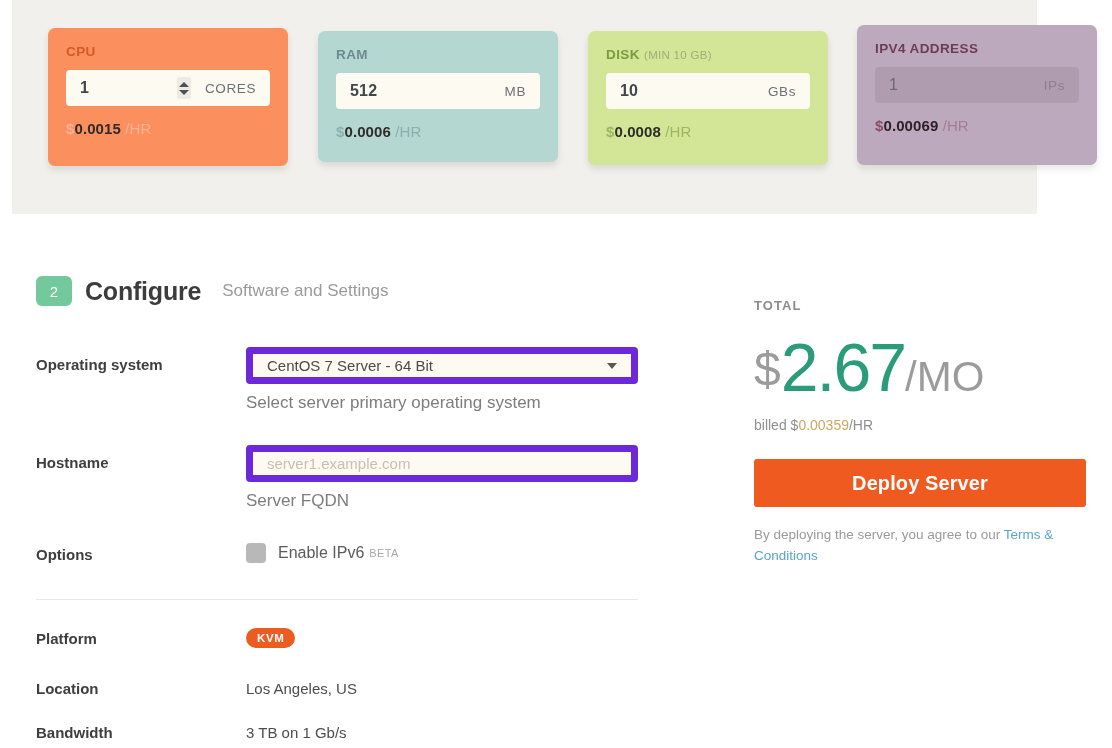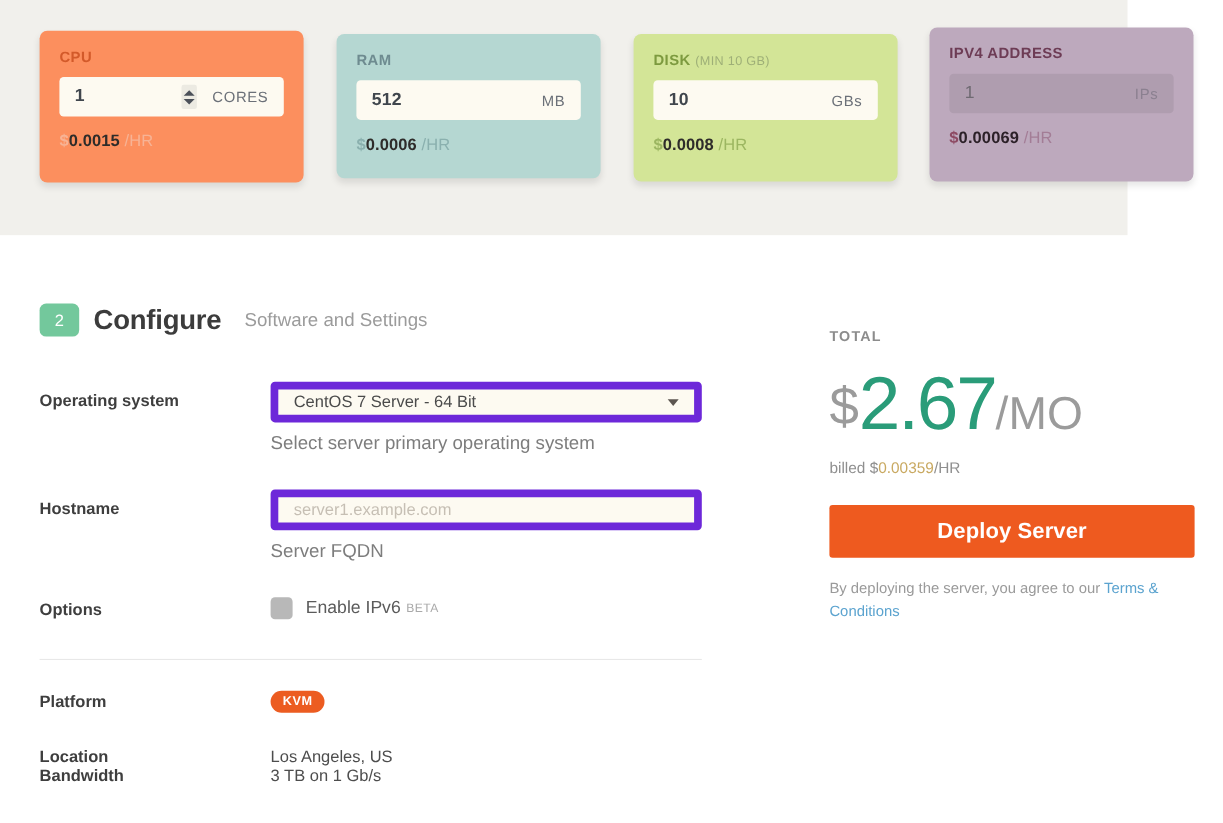--- a/index.html
+++ b/index.html
@@ -5,21 +5,21 @@
   * { box-sizing: border-box; margin: 0; padding: 0; }
   html, body {
     width: 1112px; height: 748px;
     font-family: "Liberation Sans", sans-serif;
     background: #ffffff;
     overflow: hidden;
   }
 
   
   .specs-band {
-    position: absolute; left: 0; top: 0;
+    position: absolute; left: 12px; top: 0;
     width: 1025px; height: 214px;
     background: #f1f0ec;
   }
 
   .spec-card {
     position: absolute;
     border-radius: 7px;
     box-shadow: 0 4px 7px rgba(0,0,0,0.10);
     padding: 16px 18px 0 18px;
   }
@@ -329,21 +329,21 @@
       <div class="info-value">
         <span class="pill">KVM</span>
       </div>
     </div>
 
     <div class="info-row" style="margin-top:32px">
       <div class="info-label">Location</div>
       <div class="info-value">Los Angeles, US</div>
     </div>
 
-    <div class="info-row" style="">
+    <div class="info-row" style="margin-top:27px">
       <div class="info-label">Bandwidth</div>
       <div class="info-value">3 TB on 1 Gb/s</div>
     </div>
 
   </div>
 
   <div class="total-panel">
     <div class="total-label">TOTAL</div>
     <div class="price-line">
       <span class="price-sym">$</span><span class="price-big">2.67</span><span class="price-per">/MO</span>

